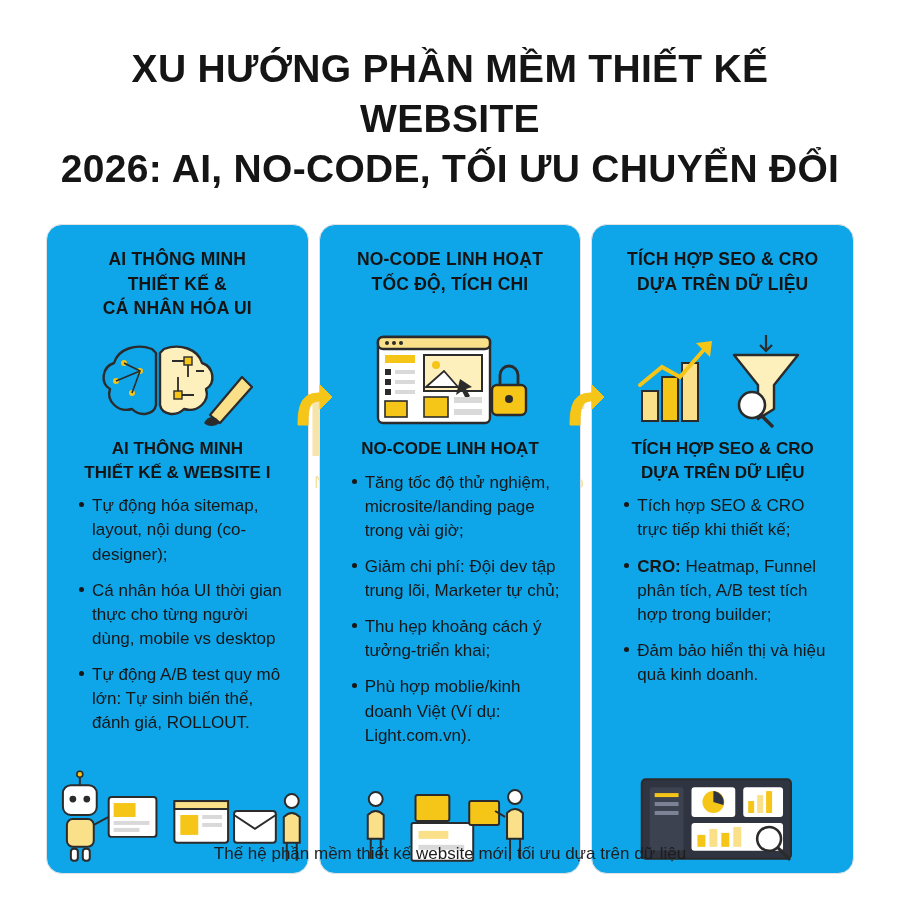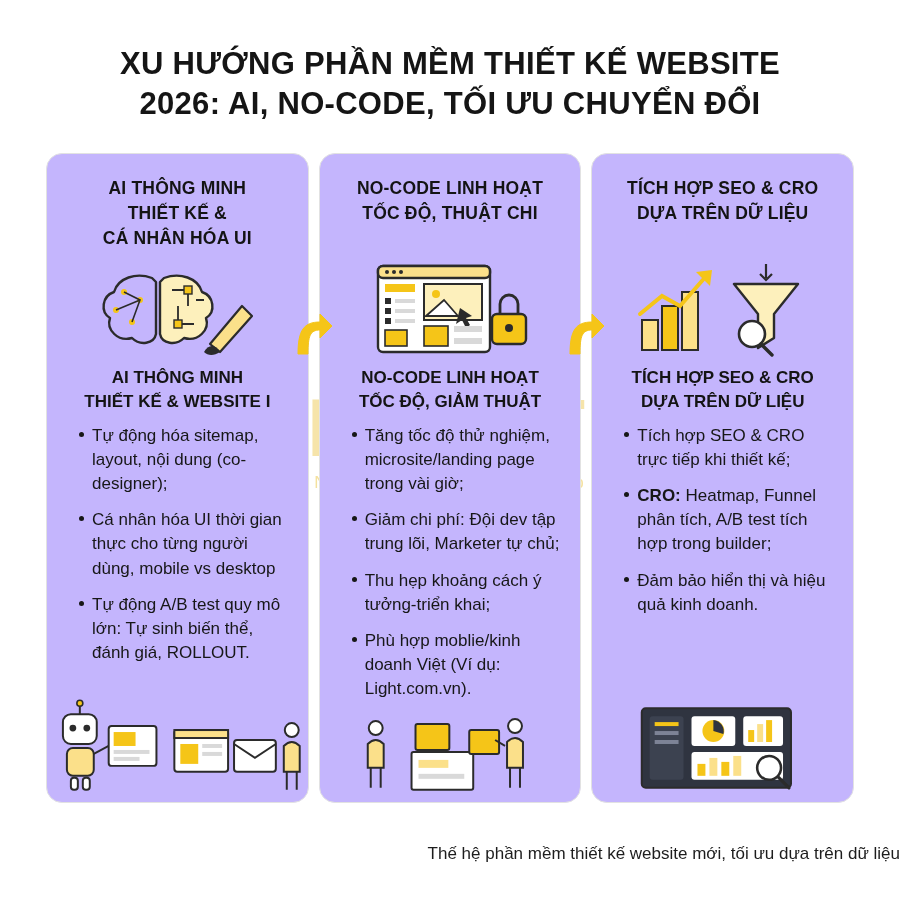--- a/index.html
+++ b/index.html
@@ -54,42 +54,42 @@
     color: #f3dc8e;
     opacity: .85;
   }
 
   
   .title {
     position: relative;
     z-index: 2;
     padding: 44px 60px 0 60px;
     text-align: center;
-    font-size: 31px;
+    font-size: 39px;
     line-height: 1.28;
     font-weight: 800;
     letter-spacing: .3px;
     color: #151515;
   }
   .title .line { display: block; }
 
   
   .board {
     position: relative;
     z-index: 2;
     margin-top: 30px;
     padding: 0 46px;
     display: flex;
     gap: 10px;
     align-items: flex-start;
   }
   .col {
     position: relative;
     flex: 1 1 0;
-    background: #c4b5fd;
+    background: #0ea5e9;
     border: 1.5px solid #e2e2e2;
     border-radius: 16px;
     min-height: 650px;
     padding: 22px 16px 8px 16px;
     box-sizing: border-box;
   }
   .col-head {
     text-align: center;
     font-size: 17.5px;
     font-weight: 800;
@@ -156,21 +156,21 @@
     bottom: 6px;
     height: 110px;
     pointer-events: none;
   }
 
   
   .footer {
     position: absolute;
     left: 0; right: 0;
     bottom: 36px;
-    text-align: right;
+    text-align: center;
     font-size: 17px;
     color: #1d1d1d;
     z-index: 2;
   }
 </style>
 </head>
 <body>
 
 <div class="watermark">
   <div class="wm-ring"></div>
@@ -258,21 +258,21 @@
     <div class="arrow">
       <svg width="40" height="46" viewBox="0 0 40 46" aria-hidden="true">
         <path d="M4 42 C4 18 10 10 26 10 L26 2 L38 14 L26 26 L26 18 C16 18 14 24 14 42 Z" fill="#F5C518" stroke="#F5C518" stroke-width="1" stroke-linejoin="round"></path>
       </svg>
     </div>
   </div>
 
   <div class="col">
     <div class="col-head">
       <div>NO-CODE LINH HOẠT</div>
-      <div>TỐC ĐỘ, THUẬT CHI</div>
+      <div>TỐC ĐỘ, TÍCH CHI</div>
     </div>
 
     <div class="illus">
       <svg width="180" height="104" viewBox="0 0 180 104" aria-hidden="true">
         <rect x="18" y="8" width="112" height="86" rx="5" fill="#fff" stroke="#2b2b2b" stroke-width="2.4"></rect>
         <rect x="18" y="8" width="112" height="12" rx="5" fill="#FBE08A" stroke="#2b2b2b" stroke-width="2.4"></rect>
         <circle cx="27" cy="14" r="2" fill="#2b2b2b"></circle>
           <circle cx="34" cy="14" r="2" fill="#2b2b2b"></circle>
           <circle cx="41" cy="14" r="2" fill="#2b2b2b"></circle>
         <rect x="25" y="26" width="30" height="8" fill="#F5C518"></rect>
@@ -292,21 +292,20 @@
         <rect x="94" y="80" width="28" height="6" fill="#d9d9d9"></rect>
 
         <rect x="132" y="56" width="34" height="30" rx="5" fill="#F5C518" stroke="#2b2b2b" stroke-width="2.4"></rect>
         <path d="M140 56 L140 46 a9 9 0 0 1 18 0 L158 56" fill="none" stroke="#2b2b2b" stroke-width="2.8"></path>
         <circle cx="149" cy="70" r="4" fill="#2b2b2b"></circle>
       </svg>
     </div>
 
     <div class="col-sub">
       <div>NO-CODE LINH HOẠT</div>
-      <div>TỐC ĐỘ, GIẢM THUẬT</div>
     </div>
 
     <ul class="bullets">
       <li>Tăng tốc độ thử nghiệm, microsite/landing page trong vài giờ;</li>
       <li>Giảm chi phí: Đội dev tập trung lõi, Marketer tự chủ;</li>
       <li>Thu hẹp khoảng cách ý tưởng-triển khai;</li>
       <li>Phù hợp moblie/kinh doanh Việt (Ví dụ: Light.com.vn).</li>
     </ul>
 
     <div class="scene">

